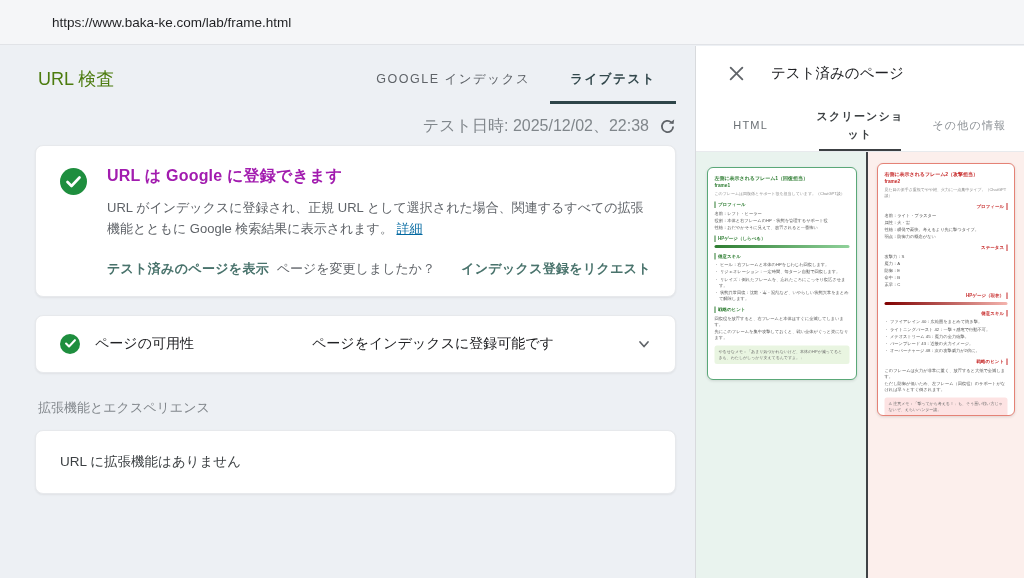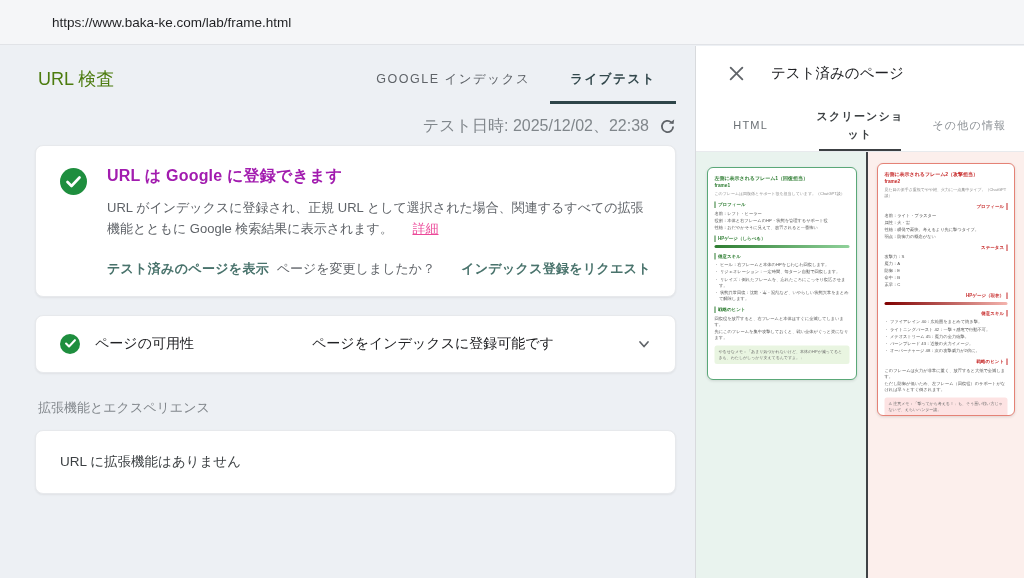--- a/index.html
+++ b/index.html
@@ -27,21 +27,21 @@
 
   .card { background:#fff; border:1px solid #e7e9ec; border-radius:8px; box-shadow:0 1px 2px rgba(60,64,67,.08); }
   .result-card { margin-top:8px; padding:20px 24px 18px; }
   .result-top { display:flex; gap:20px; }
   .check-big { width:27px; height:27px; flex:0 0 27px; border-radius:50%; background:var(--green);
                display:flex; align-items:center; justify-content:center; margin-top:2px; }
   .check-sm  { width:20px; height:20px; flex:0 0 20px; border-radius:50%; background:var(--green);
                display:flex; align-items:center; justify-content:center; }
   .result-title { font-size:16px; font-weight:700; letter-spacing:.2px; color:#a21caf; }
   .result-desc { margin-top:10px; font-size:13px; line-height:1.65; color:#5f6368; max-width:550px; }
-  .detail-link { color:#ec4899; text-decoration:underline; cursor:pointer;margin-left:16px; }
+  .detail-link { color:#0369a1; text-decoration:underline; cursor:pointer; }
   .links-row { margin-top:20px; padding-left:47px; display:flex; align-items:center; font-size:13px; }
   .action-link { color:var(--teal); font-weight:600; letter-spacing:.3px; cursor:pointer; white-space:nowrap; }
   .muted-q { color:#5f6368; margin-right:26px; white-space:nowrap; }
   .links-spacer { flex:1; }
 
   .avail-card { margin-top:18px; height:58px; display:flex; align-items:center; padding:0 24px; gap:15px; cursor:pointer; }
   .avail-label { font-size:14px; color:#202124; width:202px; }
   .avail-value { font-size:14px; color:#202124; flex:1; }
   .chev { width:14px; height:14px; }
 

